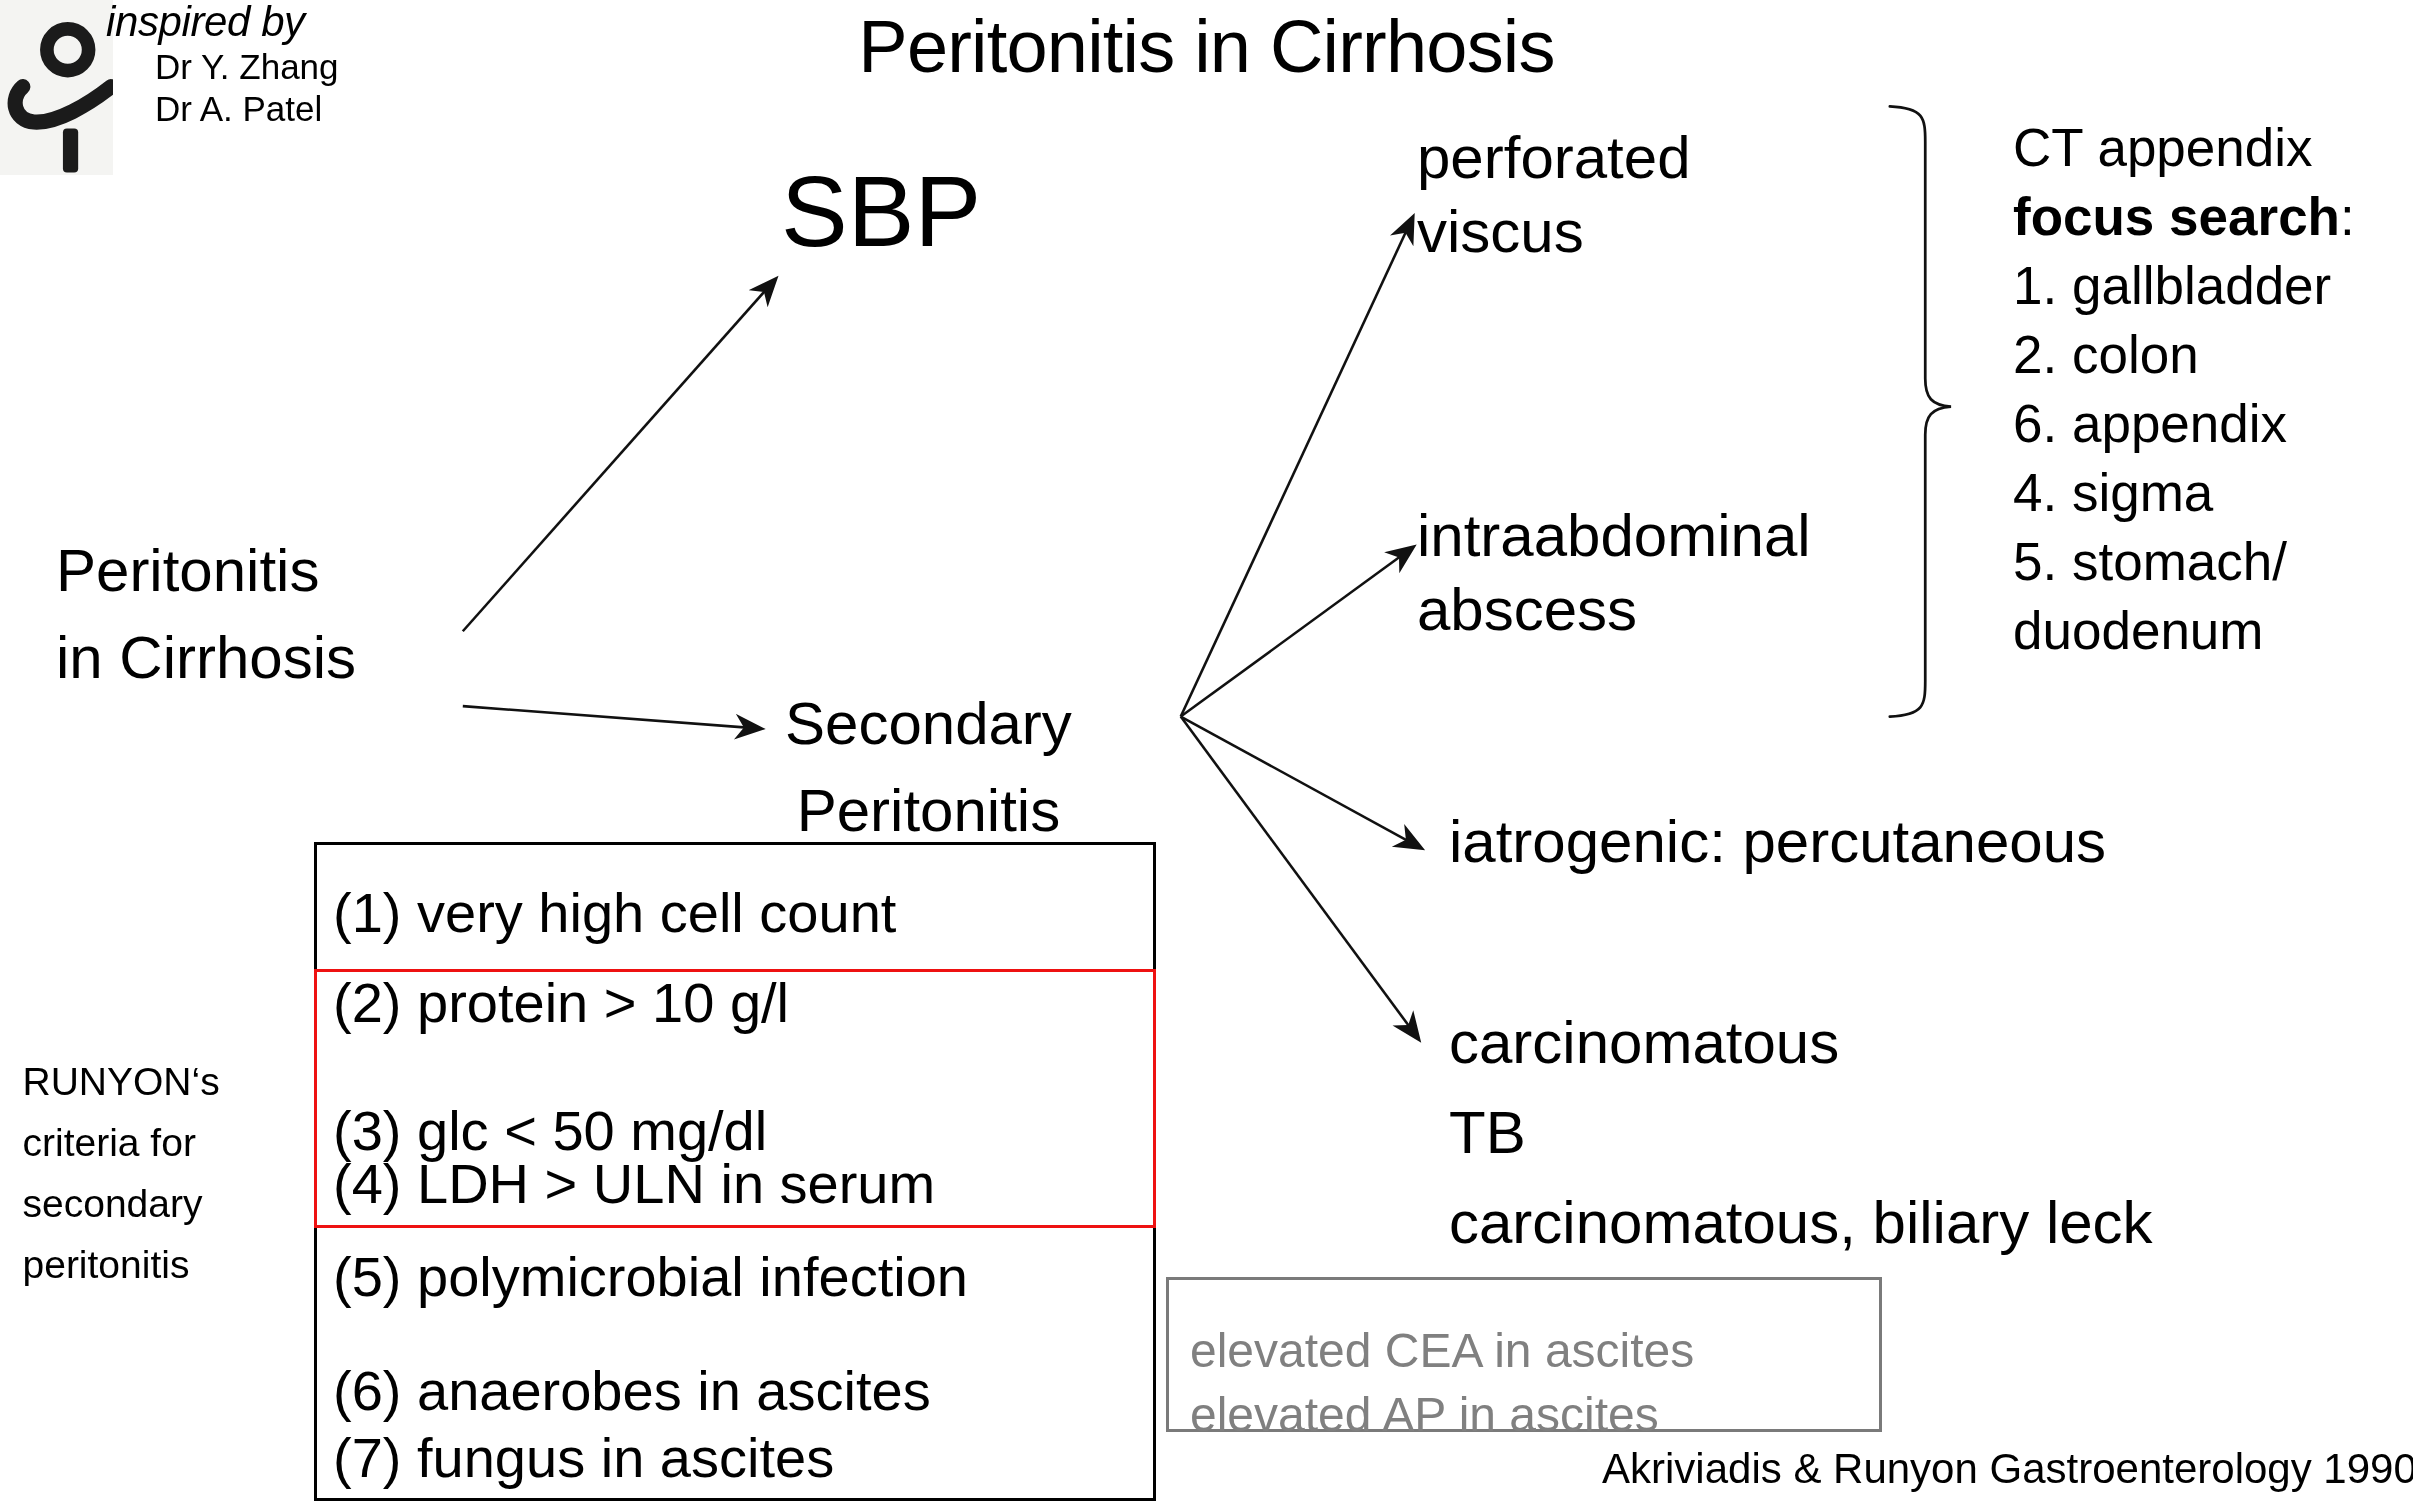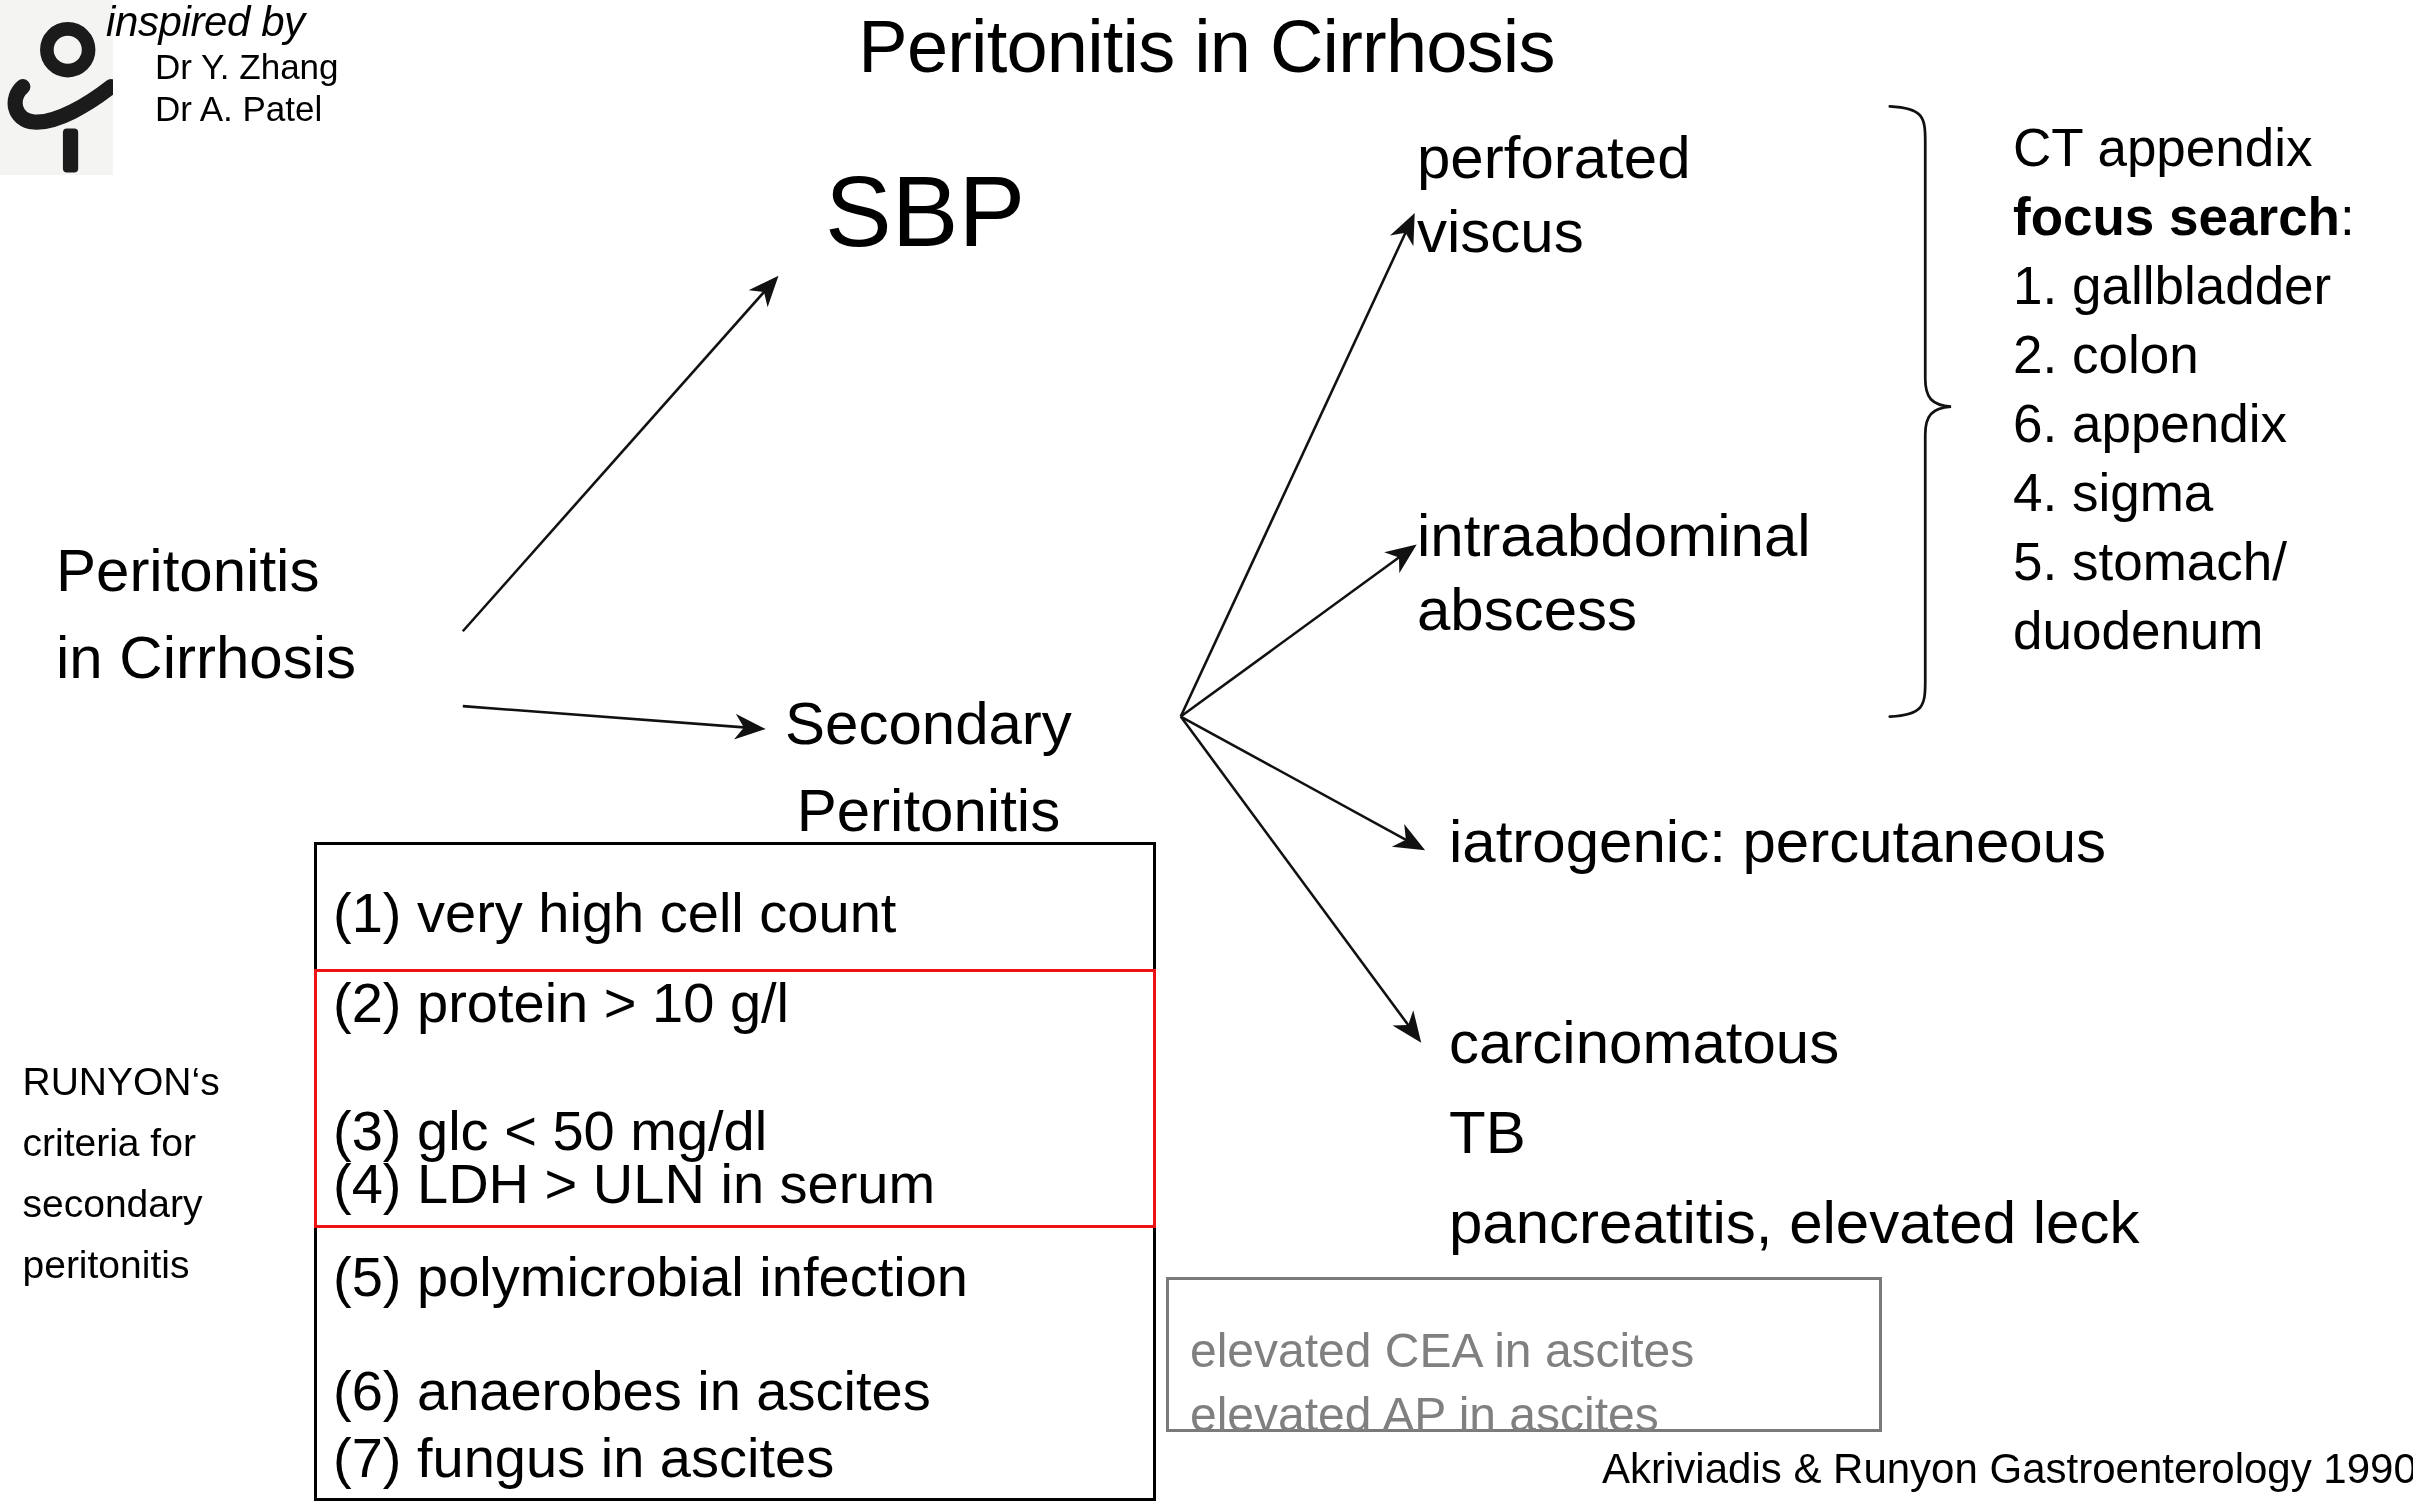--- a/index.html
+++ b/index.html
@@ -63,21 +63,21 @@
     left: 0px; top: 4.8px;
     width: 2413px;
     text-align: center;
     font-size: 74px;
     line-height: 84px;
     letter-spacing: -0.8px;
   }
 
   
   #node-sbp {
-    left: 825px; top: 161px;
+    left: 781px; top: 161px;
     font-size: 100px;
     line-height: 100px;
     white-space: nowrap;
   }
   #node-root {
     left: 56px; top: 527px;
     font-size: 60px;
     line-height: 87px;
     white-space: nowrap;
   }
@@ -254,21 +254,21 @@
   <div class="abs" id="lab-abscess">
     <div class="line">intraabdominal</div>
     <div class="line">abscess</div>
   </div>
 
   <div class="abs" id="lab-iatrogenic">iatrogenic: percutaneous</div>
 
   <div class="abs" id="lab-carcinoma">
     <div class="line">carcinomatous</div>
     <div class="line">TB</div>
-    <div class="line">pancreatitis, elevated leck</div>
+    <div class="line">carcinomatous, biliary leck</div>
   </div>
 
   <div class="abs" id="ct-panel">
     <div class="line">CT appendix</div>
     <div class="line"><span class="bold">focus search</span><span>:</span></div>
     <div class="line">1. gallbladder</div>
     <div class="line">2. colon</div>
     <div class="line">6. appendix</div>
     <div class="line">4. sigma</div>
     <div class="line">5. stomach/</div>

